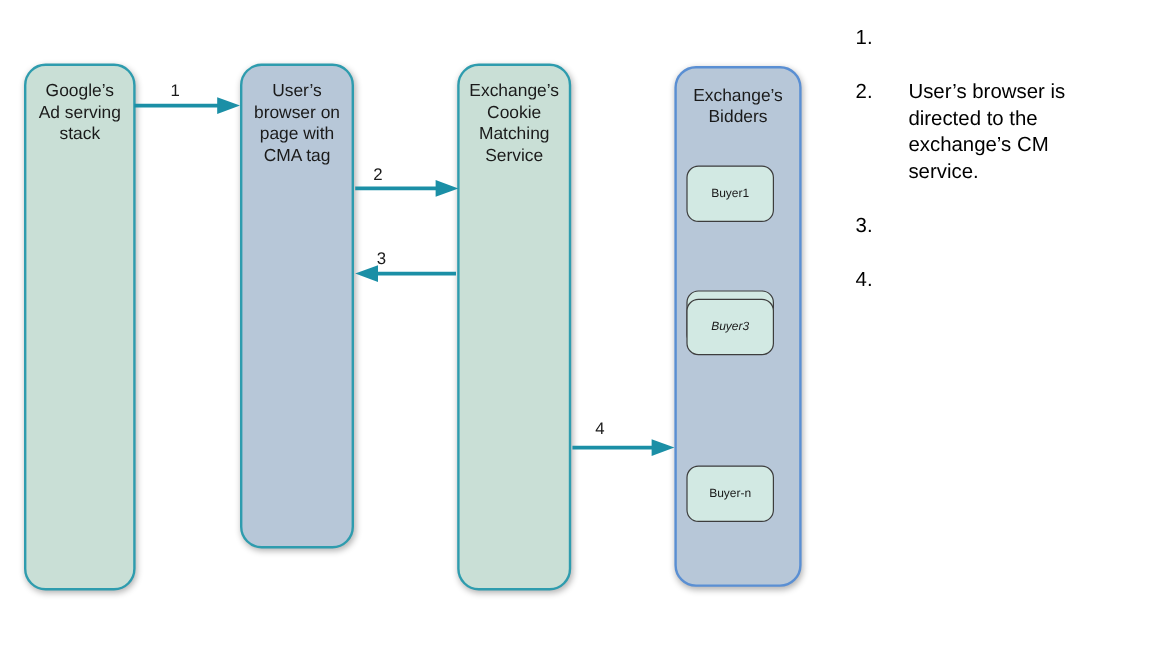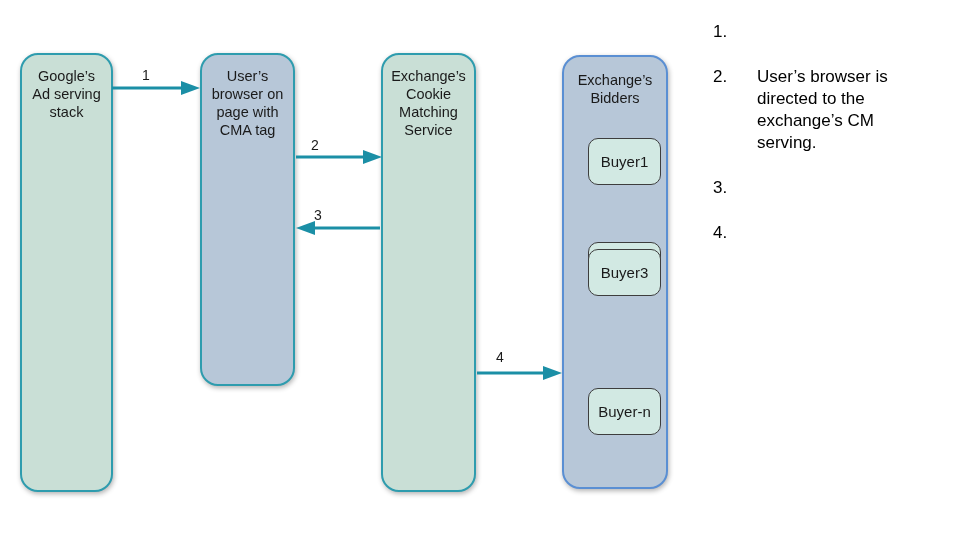--- a/index.html
+++ b/index.html
@@ -31,41 +31,41 @@
   }
   .node-label{
     margin-top:12px;
     text-align:center;
     white-space:pre;
     font-size:14.5px;
     line-height:18px;
     color:var(--text-color);
   }
   .node-google{left:20px;top:53px;width:93px;height:439px;background:var(--node-green-fill);}
-  .node-browser{left:200px;top:53px;width:95px;height:333px;background:var(--node-blue-fill);}
+  .node-browser{left:200px;top:53px;width:95px;height:404px;background:var(--node-blue-fill);}
   .node-cms{left:381px;top:53px;width:95px;height:439px;background:var(--node-green-fill);}
   .node-bidders{
     left:562px;top:55px;width:106px;height:434px;
     background:var(--node-blue-fill);
     border:2px solid var(--blue-border);
   }
   .node-bidders .node-label{margin-top:14px;}
 
   .buyer{
     position:absolute;
-    left:24px;width:73px;height:47px;
+    left:8px;width:73px;height:47px;
     background:var(--buyer-fill);
     border:1.5px solid var(--buyer-border);
     border-radius:10px;
     display:flex;align-items:center;justify-content:center;
-    font-size:15px;color:var(--text-color);
+    font-size:10px;color:var(--text-color);
   }
   .buyer-1{top:81px;}
   .buyer-2{top:137px;margin-top:48px;}
-  .buyer-3{top:192px;}
+  .buyer-3{top:192px;font-style:italic;}
   .buyer-n{top:331px;}
 
   
   svg.arrows{
     position:absolute;left:0;top:0;width:960px;height:540px;
     pointer-events:none;
   }
   svg.arrows line{stroke:var(--arrow-color);stroke-width:3;}
   svg.arrows polygon{fill:var(--arrow-color);}
 
@@ -161,21 +161,21 @@
 
   <div class="steps">
     <div class="step">
       <div class="step-num">1.</div>
     </div>
     <div class="step">
       <div class="step-num">2.</div>
       <div class="step-text">User’s browser is
 directed to the
 exchange’s CM
-serving.</div>
+service.</div>
     </div>
     <div class="step">
       <div class="step-num">3.</div>
     </div>
     <div class="step">
       <div class="step-num">4.</div>
     </div>
   </div>
 
 </div>

